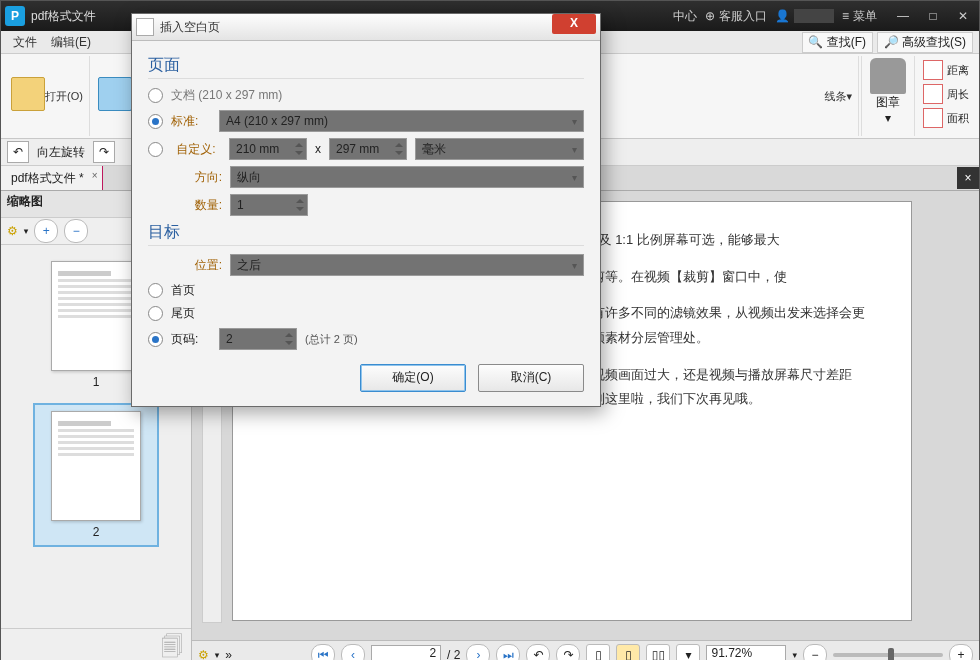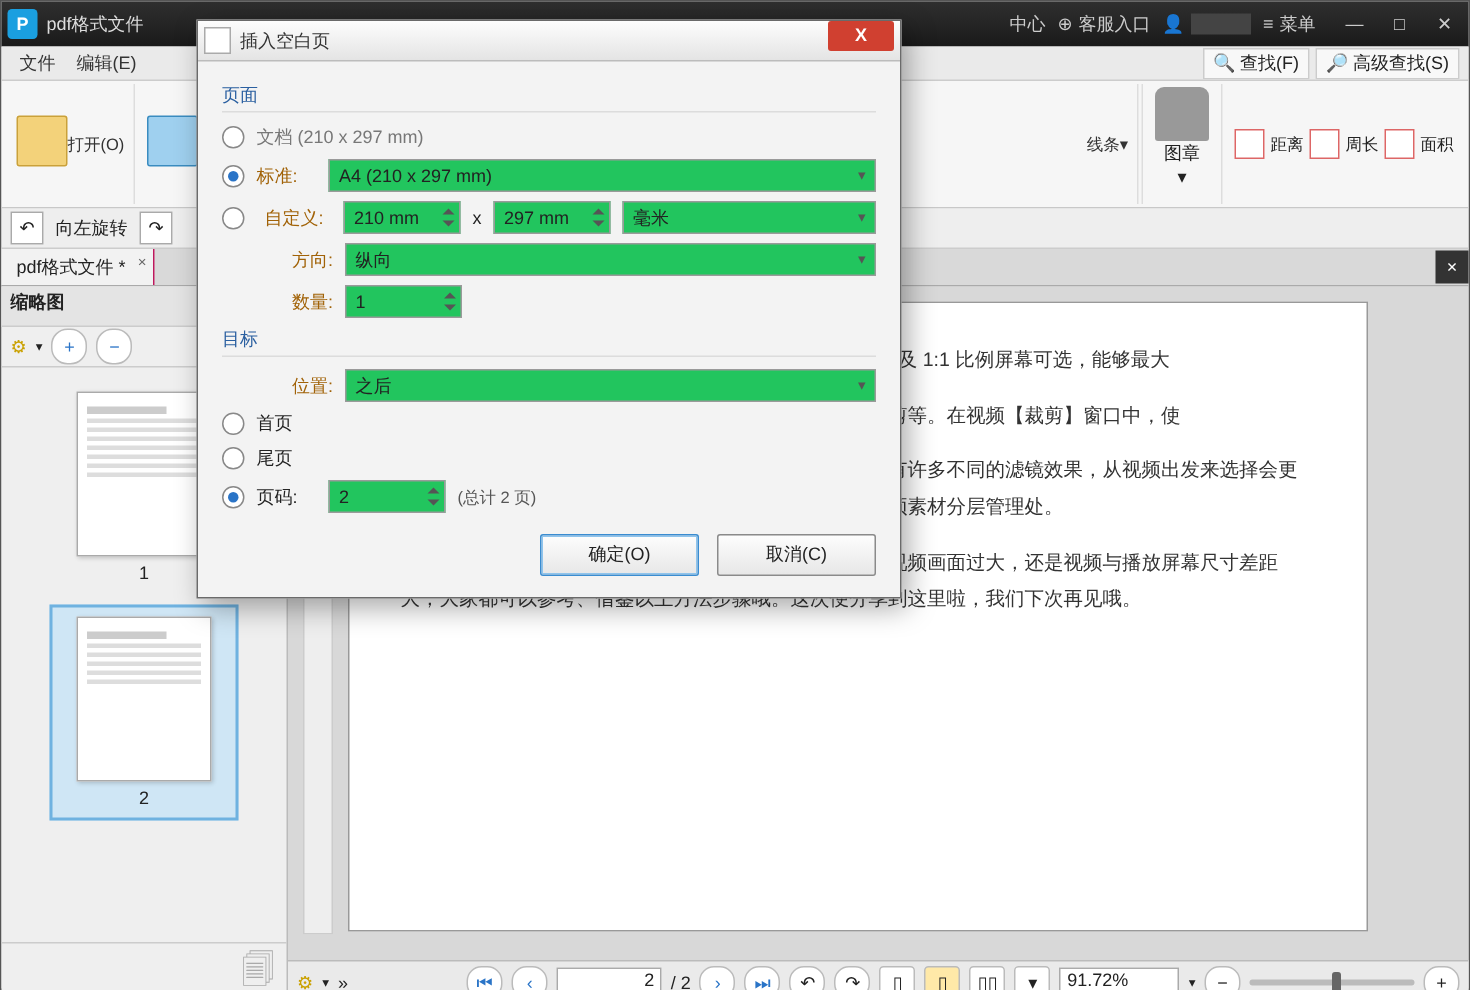--- a/index.html
+++ b/index.html
@@ -19,21 +19,21 @@
 .ribbon{height:80px;background:#f6f6f6;border-bottom:1px solid #c8c8c8;display:flex;align-items:stretch;padding:2px 4px;gap:2px}
 .rgroup{display:flex;flex-direction:row;align-items:center;justify-content:flex-end;padding:2px 6px;border-right:1px solid #ddd}
 .rgroup .ricon{width:32px;height:32px;background:#f3d27a;border:1px solid #caa13a;border-radius:2px;margin-bottom:4px}
 .rgroup .ricon.blue{background:#9fd0ef;border-color:#3a8cc0}
 .rgroup .rlbl{font-size:11px;color:#333}
 .rtools{flex:1;display:flex;flex-wrap:wrap;align-content:flex-start;gap:4px;padding:4px}
 .rtool{width:24px;height:24px;border:1px solid #ccc;background:#fff;display:flex;align-items:center;justify-content:center;font-size:14px}
 .rtool.red{color:#d33;border-color:#e99}
 .rstamp{display:flex;flex-direction:column;align-items:center;padding:2px 8px;border-left:1px solid #ddd;border-right:1px solid #ddd}
 .rstamp .st{width:36px;height:36px;background:#999;border-radius:6px 6px 2px 2px}
-.rsideg{display:flex;flex-direction:row;gap:4px;padding:4px 6px;font-size:11px}
+.rsideg{display:flex;flex-direction:column;gap:4px;padding:4px 6px;font-size:11px}
 .rsideg .row{display:flex;align-items:center;gap:4px}
 .rsideg .ic{width:18px;height:18px;border:1px solid #d66;background:#fff}
 .secbar{height:26px;background:#eee;border-bottom:1px solid #ccc;display:flex;align-items:center;padding:0 6px;gap:8px}
 .secbar .sic{width:20px;height:20px;border:1px solid #aaa;background:#fff;display:flex;align-items:center;justify-content:center}
 .tabstrip{height:24px;background:#d9d9d9;border-bottom:1px solid #aaa;display:flex;align-items:center}
 .tab{height:100%;padding:0 18px 0 10px;background:#f2f2f2;border-right:1px solid #be185d;display:flex;align-items:center;gap:4px;position:relative}
 .tab .tx{position:absolute;right:4px;top:4px;font-size:10px;color:#666}
 .tabstrip .close{margin-left:auto;width:22px;height:22px;background:#333;color:#fff;text-align:center;line-height:22px}
 .workspace{display:flex;height:478px}
 .sidepanel{width:190px;background:#efefef;border-right:1px solid #bbb;display:flex;flex-direction:column}
@@ -59,26 +59,26 @@
 .statusbar .zoombox{width:70px;height:18px;border:1px solid #aaa;background:#fff;text-align:left;padding:0 4px}
 .statusbar .slider{width:110px;height:4px;background:#bbb;position:relative;border-radius:2px}
 .statusbar .slider .kn{position:absolute;left:50%;top:-5px;width:6px;height:14px;background:#666;border-radius:2px}
 
 .dialog{position:absolute;left:130px;top:12px;width:468px;background:#f3f3f3;border:1px solid #6a6a6a;box-shadow:4px 6px 18px rgba(0,0,0,.35)}
 .dialog .dtb{height:26px;background:linear-gradient(#fdfdfd,#e4e4e4);border-bottom:1px solid #bcbcbc;display:flex;align-items:center;padding:0 4px}
 .dialog .dtb .dic{width:16px;height:16px;background:#fff;border:1px solid #aaa;margin-right:6px}
 .dialog .dtb .dtt{flex:1;color:#333}
 .dialog .dtb .dclose{width:44px;height:20px;background:#d04030;color:#fff;text-align:center;border-radius:2px;line-height:19px;font-weight:bold;position:relative;top:-3px}
 .dialog .body{padding:10px 16px 14px}
-.dialog .sect{color:#2a5fa0;font-size:12px;margin:4px 0 8px;border-bottom:1px solid #dcdcdc;padding-bottom:2px}
+.dialog .sect{color:#2a5fa0;font-size:16px;margin:4px 0 8px;border-bottom:1px solid #dcdcdc;padding-bottom:2px}
 .dialog .row{display:flex;align-items:center;margin:6px 0;gap:8px}
 .dialog label.rl{width:74px;text-align:right;color:#a16207}
 .dialog .radio{width:13px;height:13px;border:1px solid #888;border-radius:50%;display:inline-flex;align-items:center;justify-content:center;background:#fff}
 .dialog .radio.checked::after{content:"";width:7px;height:7px;background:#2a74c7;border-radius:50%}
-.dialog .sel,.dialog .inp{height:22px;border:1px solid #9a9a9a;background:#22c55e;padding:0 20px 0 6px;display:flex;align-items:center;position:relative;box-sizing:border-box}
+.dialog .sel,.dialog .inp{height:22px;border:1px solid #9a9a9a;background:#737373;padding:0 20px 0 6px;display:flex;align-items:center;position:relative;box-sizing:border-box}
 .dialog .sel::after{content:"▾";position:absolute;right:6px;color:#555;font-size:10px}
 .dialog .spin{position:relative;padding-right:18px}
 .dialog .spin::before,.dialog .spin::after{content:"";position:absolute;right:3px;width:0;height:0;border-left:4px solid transparent;border-right:4px solid transparent}
 .dialog .spin::before{top:4px;border-bottom:4px solid #555}
 .dialog .spin::after{bottom:4px;border-top:4px solid #555}
 .dialog .btns{display:flex;justify-content:flex-end;gap:12px;margin-top:14px}
 .dialog .btn{width:104px;height:26px;border:1px solid #8a8a8a;background:linear-gradient(#fdfdfd,#e7e7e7);text-align:center;line-height:24px;border-radius:2px}
 .dialog .btn.primary{border-color:#3a8cd0;box-shadow:0 0 0 1px #8fc4ec inset}
 .small{font-size:11px;color:#555}
 </style>

